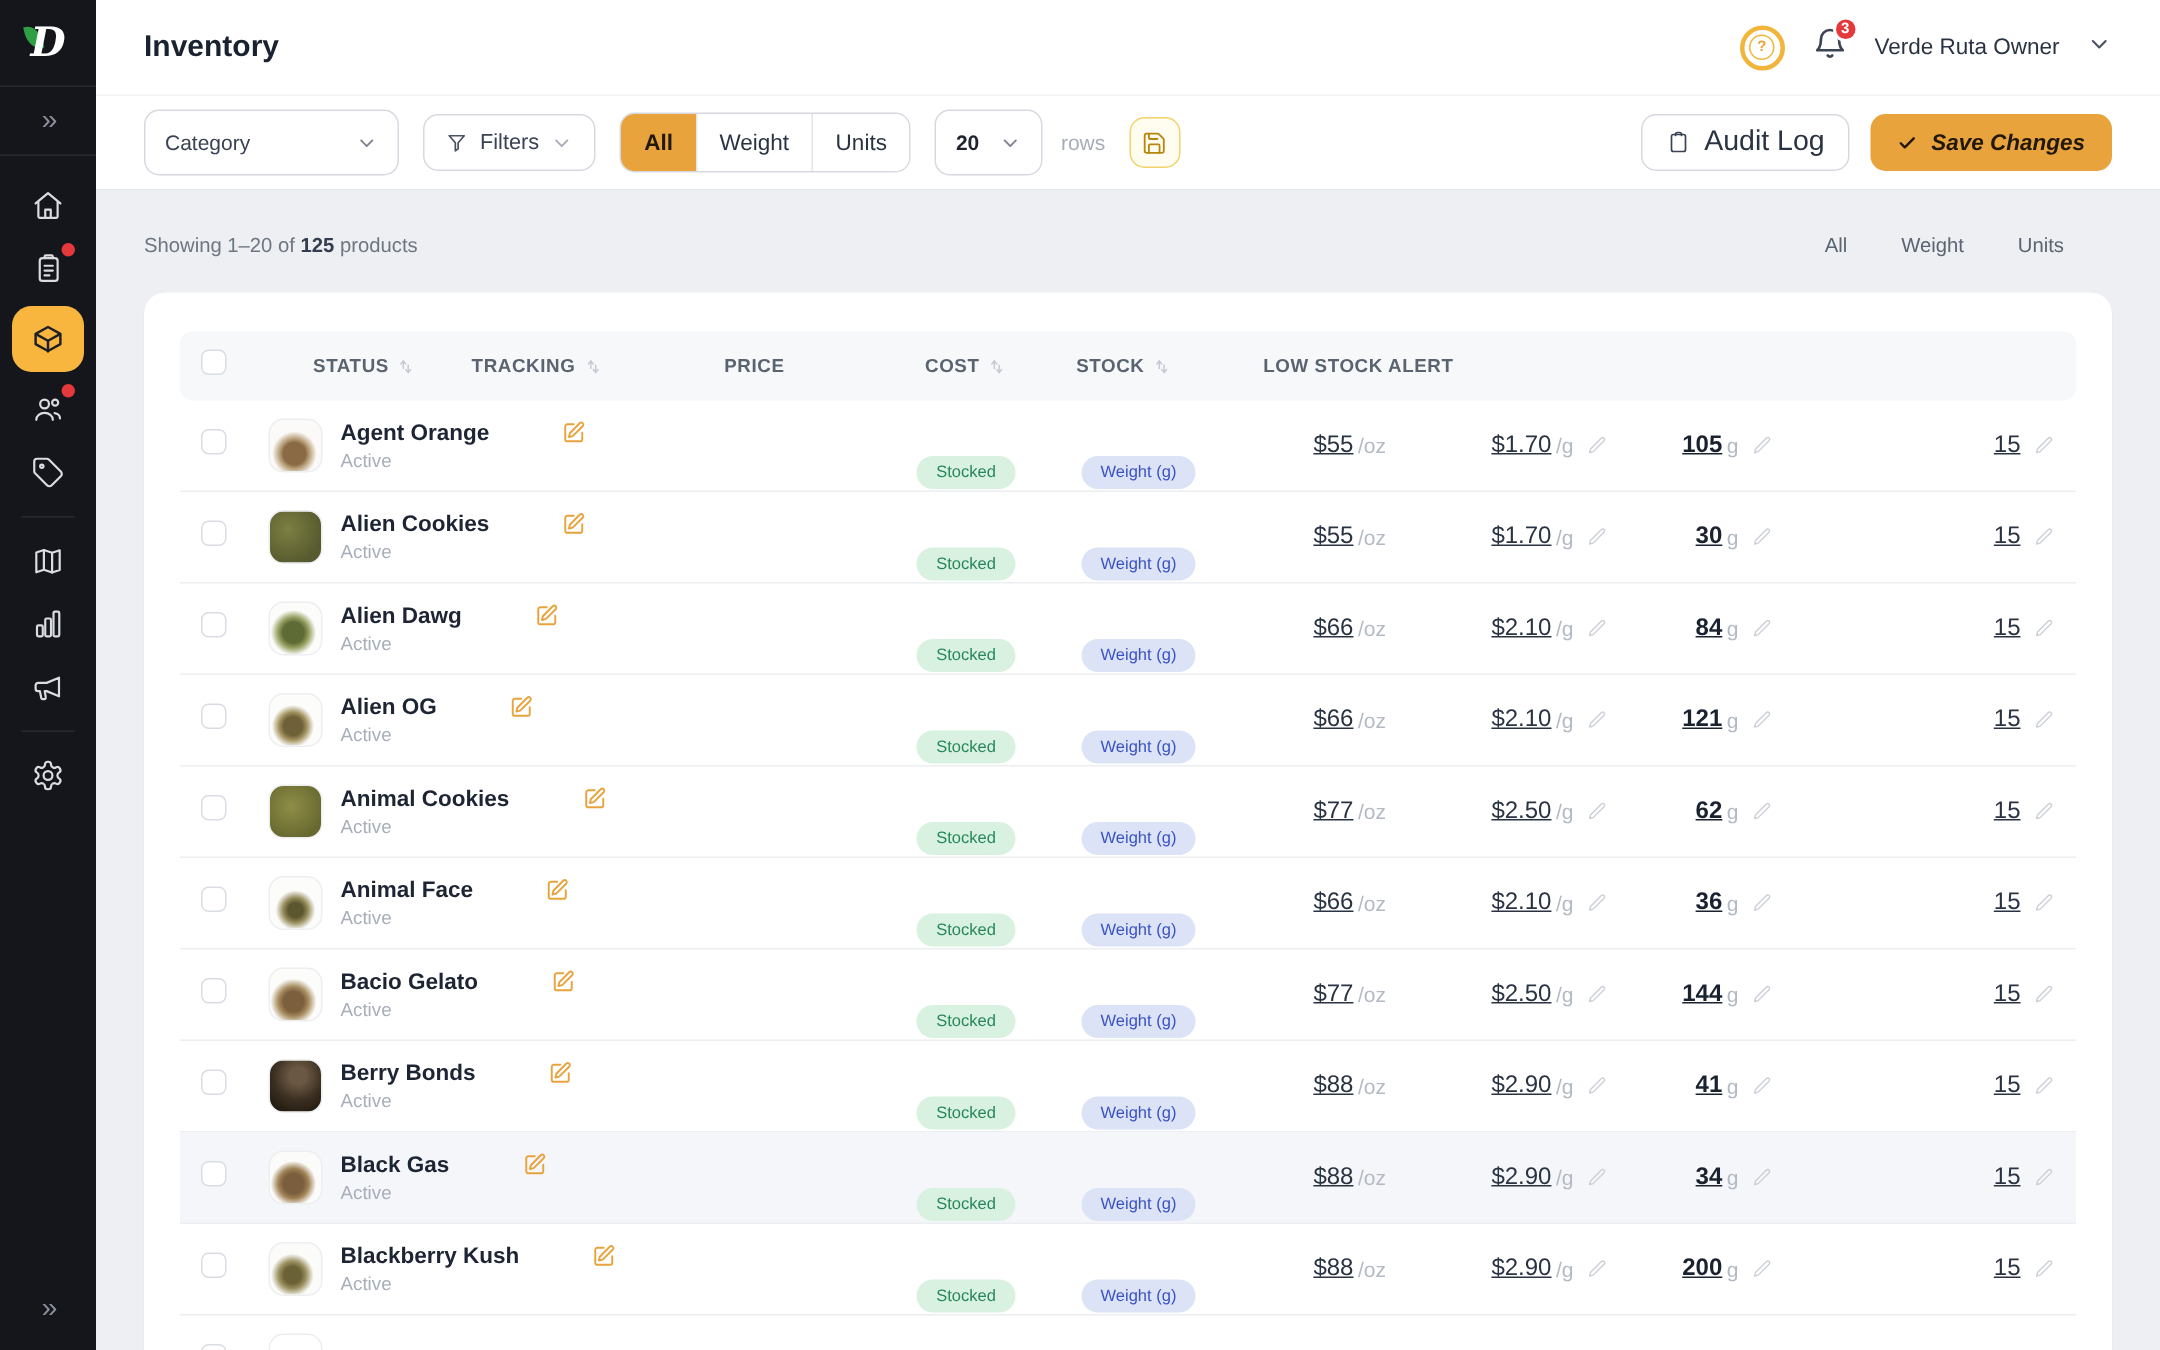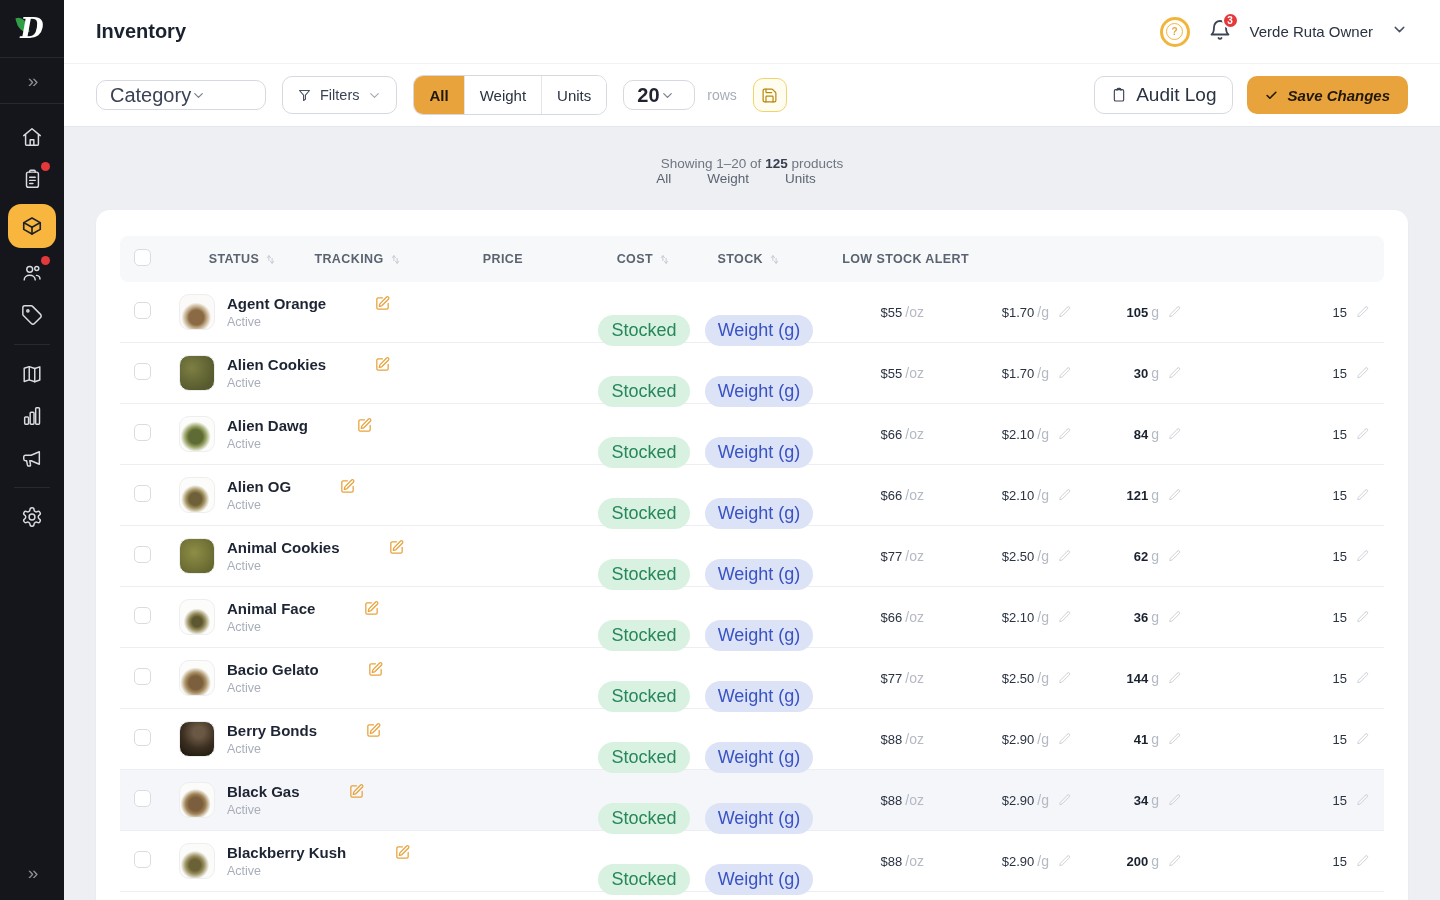--- a/index.html
+++ b/index.html
@@ -50,22 +50,22 @@
 
   
   .toolbar { height:63px; background:#fff; border-bottom:1px solid #E3E6EA; display:flex; align-items:center;
     padding:0 32px; gap:16px; flex:0 0 auto; }
   .search-box { width:172px; height:37px; border:2px solid #F3C14B; border-radius:10px; background:#fff;
     display:flex; align-items:center; padding:0 10px; gap:7px; }
   .search-box svg { width:16px; height:16px; stroke:#9AA1AD; stroke-width:2; fill:none; stroke-linecap:round; flex:0 0 auto; }
   .search-box input { border:none; outline:none; width:100%; font-size:14px; font-weight:700; color:#E8942C;
     font-family:"Liberation Sans","DejaVu Sans",sans-serif; background:transparent; }
   .search-box input::placeholder { color:#E8942C; opacity:1; }
-  .select-btn { height:30px; border:1px solid #D6DAE0; border-radius:10px; background:#fff; display:flex;
-    align-items:center; padding:0 13px; font-size:20px; color:#3A4353; cursor:pointer; }
+  .select-btn { height:44px; border:1px solid #D6DAE0; border-radius:10px; background:#fff; display:flex;
+    align-items:center; justify-content:space-between; padding:0 13px; font-size:14px; color:#3A4353; cursor:pointer; }
   .select-btn svg, .filters-btn svg.cd { width:15px; height:15px; stroke:#7B828E; stroke-width:2; fill:none; stroke-linecap:round; stroke-linejoin:round; }
   .w-category { width:170px; }
   .w-rows { width:72px; font-weight:600; color:#1F2430; }
   .filters-btn { height:38px; border:1px solid #D6DAE0; border-radius:10px; background:#fff; display:flex;
     align-items:center; gap:8px; padding:0 14px; font-size:14.5px; color:#3A4353; cursor:pointer; }
   .filters-btn svg.fn { width:15px; height:15px; stroke:#4A5160; stroke-width:1.8; fill:none; stroke-linejoin:round; }
   .segmented { display:flex; border:1px solid #D6DAE0; border-radius:10px; overflow:hidden; background:#fff; }
   .seg-btn { height:38px; display:flex; align-items:center; padding:0 15px; font-size:15px; color:#2A3342;
     background:#fff; cursor:pointer; border-left:1px solid #E2E5E9; }
   .seg-btn:first-child { border-left:none; }
@@ -77,21 +77,21 @@
   .toolbar-right { margin-left:auto; display:flex; align-items:center; gap:14px; }
   .audit-btn { height:38px; border:1px solid #D6DAE0; border-radius:10px; background:#fff; display:flex;
     align-items:center; gap:9px; padding:0 16px; font-size:19px; color:#2A3342; cursor:pointer; }
   .audit-btn svg { width:16px; height:16px; stroke:#3A4353; stroke-width:1.7; fill:none; stroke-linecap:round; stroke-linejoin:round; }
   .save-btn { height:38px; border:none; border-radius:10px; background:#E8A33D; display:flex; align-items:center;
     gap:9px; padding:0 18px; font-size:15px; font-weight:700; color:#21180A; cursor:pointer;font-style:italic; }
   .save-btn svg { width:13px; height:13px; stroke:#21180A; stroke-width:3; fill:none; stroke-linecap:round; stroke-linejoin:round; }
 
   
   .content { flex:1; padding:0 32px; overflow:hidden; }
-  .summary-row { margin-top:29px; display:flex; align-items:center; justify-content:space-between;flex-direction:column; }
+  .summary-row { margin-top:29px; display:flex; align-items:center; justify-content:space-between; }
   .summary-text { font-size:13.5px; color:#6E7683; }
   .summary-text b { color:#343E4E; font-weight:700; }
   .summary-links { display:flex; gap:36px; padding-right:32px; }
   .summary-link { font-size:13.5px; color:#5B6472; cursor:pointer; }
 
   .card { margin-top:24px; background:#fff; border-radius:14px; padding:26px 24px 0 24px; height:780px;
     box-shadow:0 1px 2px rgba(20,30,50,.05); }
 
   .thead { background:#F7F8FA; border-radius:8px; height:46px; display:flex; align-items:center; padding:0 14px; }
   .hcol { display:flex; align-items:center; gap:5px; font-size:12.5px; font-weight:700; letter-spacing:.4px;
@@ -115,25 +115,25 @@
   .trow { height:61px; display:flex; align-items:center; padding:0 14px; border-bottom:1px solid #ECEEF1; }
   .trow.highlight { background:#F5F6F9; }
   .thumb { width:36px; height:36px; border-radius:10px; border:1px solid #EDEEF0; flex:0 0 auto; }
   .pmeta { margin-left:12px; display:flex; flex-direction:column; }
   .pname-row { display:flex; align-items:center;gap:25px; }
   .pname { font-size:15px; font-weight:600; color:#1D2433; }
   .edit-orange { margin-left:23px; display:flex; cursor:pointer; }
   .edit-orange svg { width:17px; height:17px; stroke:#E8A33D; stroke-width:1.8; fill:none; stroke-linecap:round; stroke-linejoin:round; }
   .pstate { font-size:12.5px; color:#A8AEBA; margin-top:3px; }
 
-  .pill { font-size:18px; border-radius:999px; padding:5px 13px; white-space:nowrap;margin-top:36px; }
+  .pill { font-size:11px; border-radius:999px; padding:5px 13px; white-space:nowrap;margin-top:36px; }
   .pill-green { background:#D8F1E1; color:#27875A; }
   .pill-blue { background:#DCE3F6; color:#3A53C4; }
 
-  .val { font-size:13px; color:#2A3342; }
+  .val { font-size:16px; color:#2A3342;text-decoration:underline; }
   .val.bold { font-weight:700; color:#1A2230; }
   .unit { font-size:14px; color:#B4BAC4; margin-left:3px; }
   .pencil { margin-left:9px; display:flex; cursor:pointer; }
   .pencil svg { width:14px; height:14px; stroke:#CBCFD6; stroke-width:1.6; fill:none; stroke-linecap:round; stroke-linejoin:round; }
 </style>
 </head>
 <body>
 
 <div class="sidebar">
   <div class="logo-box">

